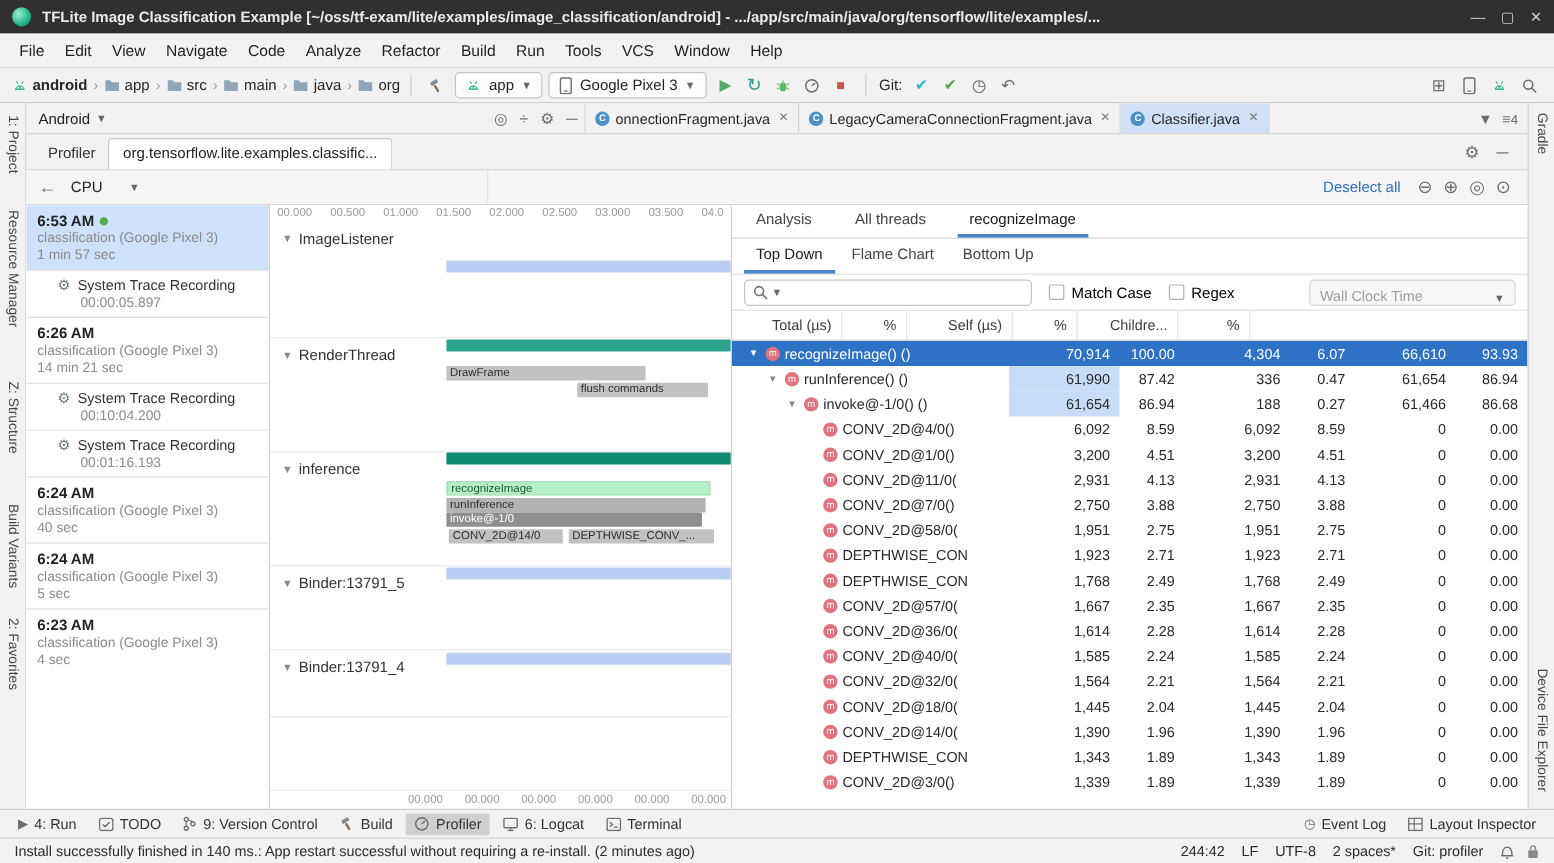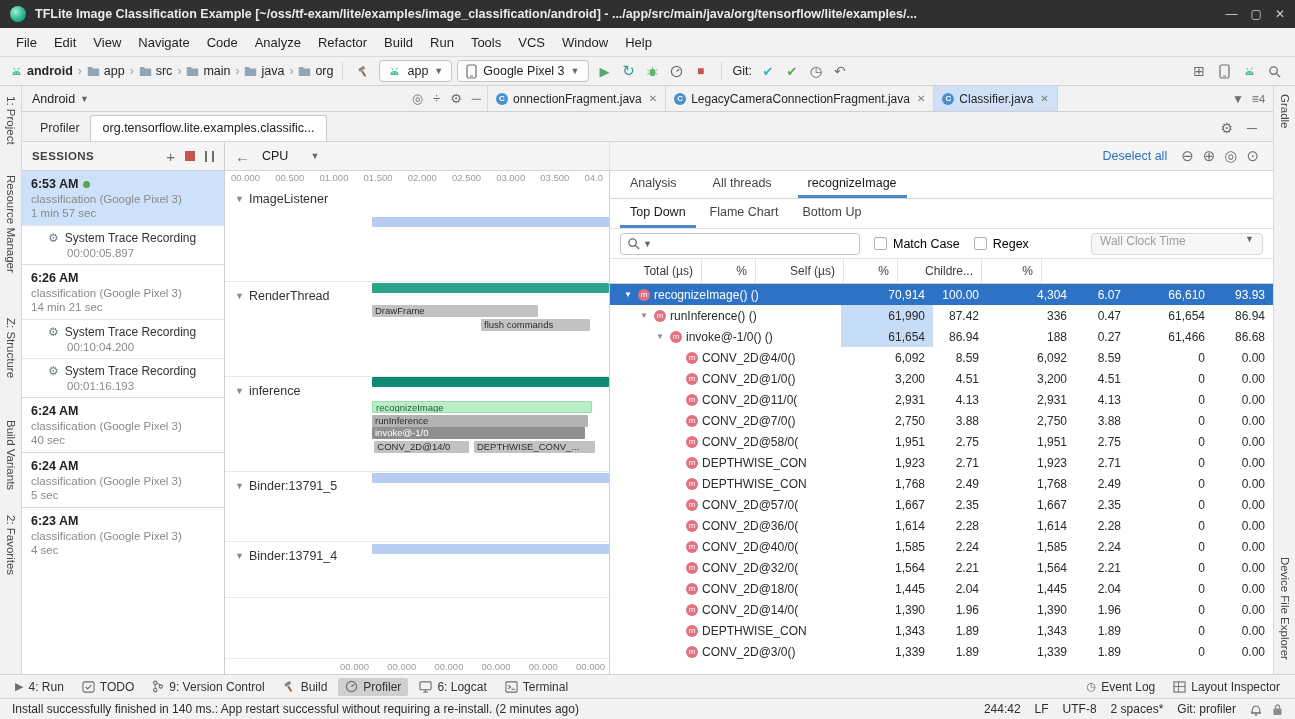--- a/index.html
+++ b/index.html
@@ -127,21 +127,21 @@
 .analysis { flex:1; min-width:0; display:flex; flex-direction:column; background:#fff; }
 .an-tabs { height:28px; display:flex; align-items:stretch; gap:16px; padding:0 10px; border-bottom:1px solid #d8d8d8; flex:0 0 auto; }
 .an-tab { display:flex; align-items:center; padding:0 10px; font-size:12.5px; color:#444; cursor:pointer; border-bottom:3px solid transparent; }
 .an-tab.active { color:#1a1a1a; border-bottom-color:#4a86c8; }
 .an-subtabs { height:30px; display:flex; align-items:stretch; gap:4px; padding:0 10px; border-bottom:1px solid #e2e2e2; flex:0 0 auto; }
 .filter-row { height:30px; display:flex; align-items:center; gap:14px; padding:0 10px; border-bottom:1px solid #e2e2e2; flex:0 0 auto; }
 .searchbox { width:240px; height:22px; border:1px solid #c4c4c4; border-radius:4px; background:#fff; display:flex; align-items:center; gap:3px; padding:0 6px; }
 .searchbox input { border:none; outline:none; flex:1; font-size:12px; min-width:0; font-family:inherit; }
 .cb { display:flex; align-items:center; gap:6px; font-size:12.5px; color:#000000; cursor:pointer; }
 .cb .box { width:13px; height:13px; border:1px solid #b0b0b0; border-radius:2px; background:#fff; }
-.clock-dd { margin-left:auto; width:172px; height:22px; border:1px solid #d5d5d5; border-radius:4px; background:#f7f7f7; color:#9e9e9e; display:flex; align-items:flex-start; justify-content:space-between; padding:0 8px; font-size:12px; }
+.clock-dd { margin-left:auto; width:172px; height:22px; border:1px solid #d5d5d5; border-radius:4px; background:#f7f7f7; color:#9e9e9e; display:flex; align-items:flex-end; justify-content:space-between; padding:0 8px; font-size:12px; }
 .tbl-header { height:25px; display:flex; align-items:stretch; border-bottom:1px solid #cfcfcf; flex:0 0 auto; font-size:12px; color:#3c3c3c; }
 .tbl-header .cell { display:flex; align-items:center; padding:0 8px; border-right:1px solid #e3e3e3; }
 .tbl-body { flex:1; overflow:hidden; }
 .tbl-row { height:21px; display:flex; align-items:stretch; font-size:12px; color:#2a2a2a; cursor:pointer; }
 .tbl-row .cell { display:flex; align-items:center; padding:0 8px; }
 .c0 { flex:1; min-width:0; }
 .c1 { width:92px; flex:0 0 auto; justify-content:flex-end; }
 .c2 { width:54px; flex:0 0 auto; justify-content:flex-end; }
 .c3 { width:88px; flex:0 0 auto; justify-content:flex-end; }
 .c4 { width:54px; flex:0 0 auto; justify-content:flex-end; }
@@ -393,26 +393,20 @@
       <div class="prof-header">
         <span class="prof-title">Profiler</span>
         <span class="proc-tab">org.tensorflow.lite.examples.classific...</span>
         <span class="prof-header-right">
           <span>⚙</span>
           <span>─</span>
         </span>
       </div>
 
       <div class="prof-toolbar">
-        <div class="sess-toolbar">
-          <span class="sess-title">SESSIONS</span>
-          <span class="plus">+</span>
-          <span class="stop-red"></span>
-          <span class="dbl-bar"></span>
-        </div>
         <div class="tl-toolbar">
           <span class="back-arrow">←</span>
           <span class="cpu-dd">
             <span>CPU</span>
             <span class="dd-arrow">▼</span>
           </span>
         </div>
         <div class="an-toolbar">
           <span class="deselect-link">Deselect all</span>
           <span class="zoom-icons" id="zoom-icons">

